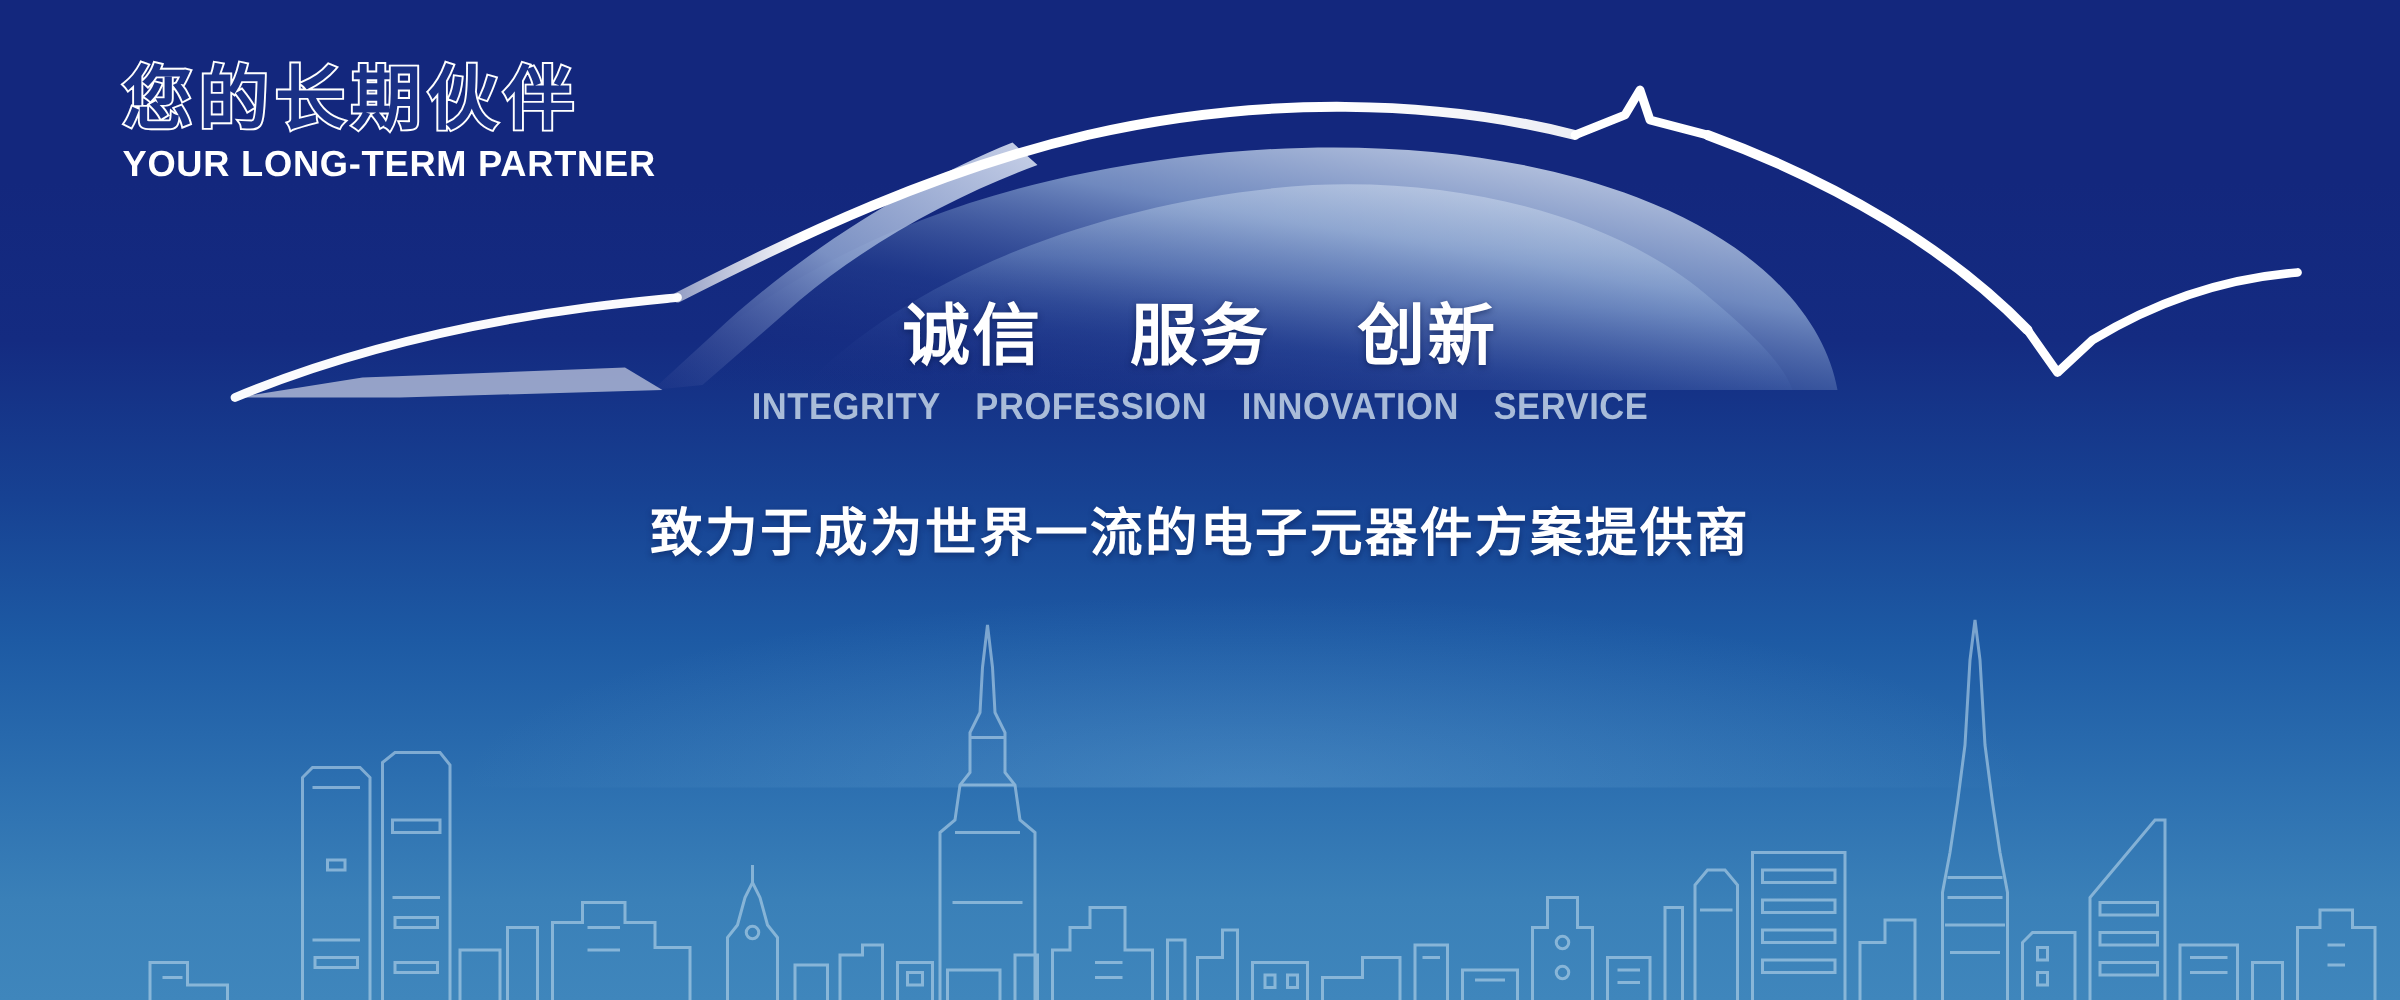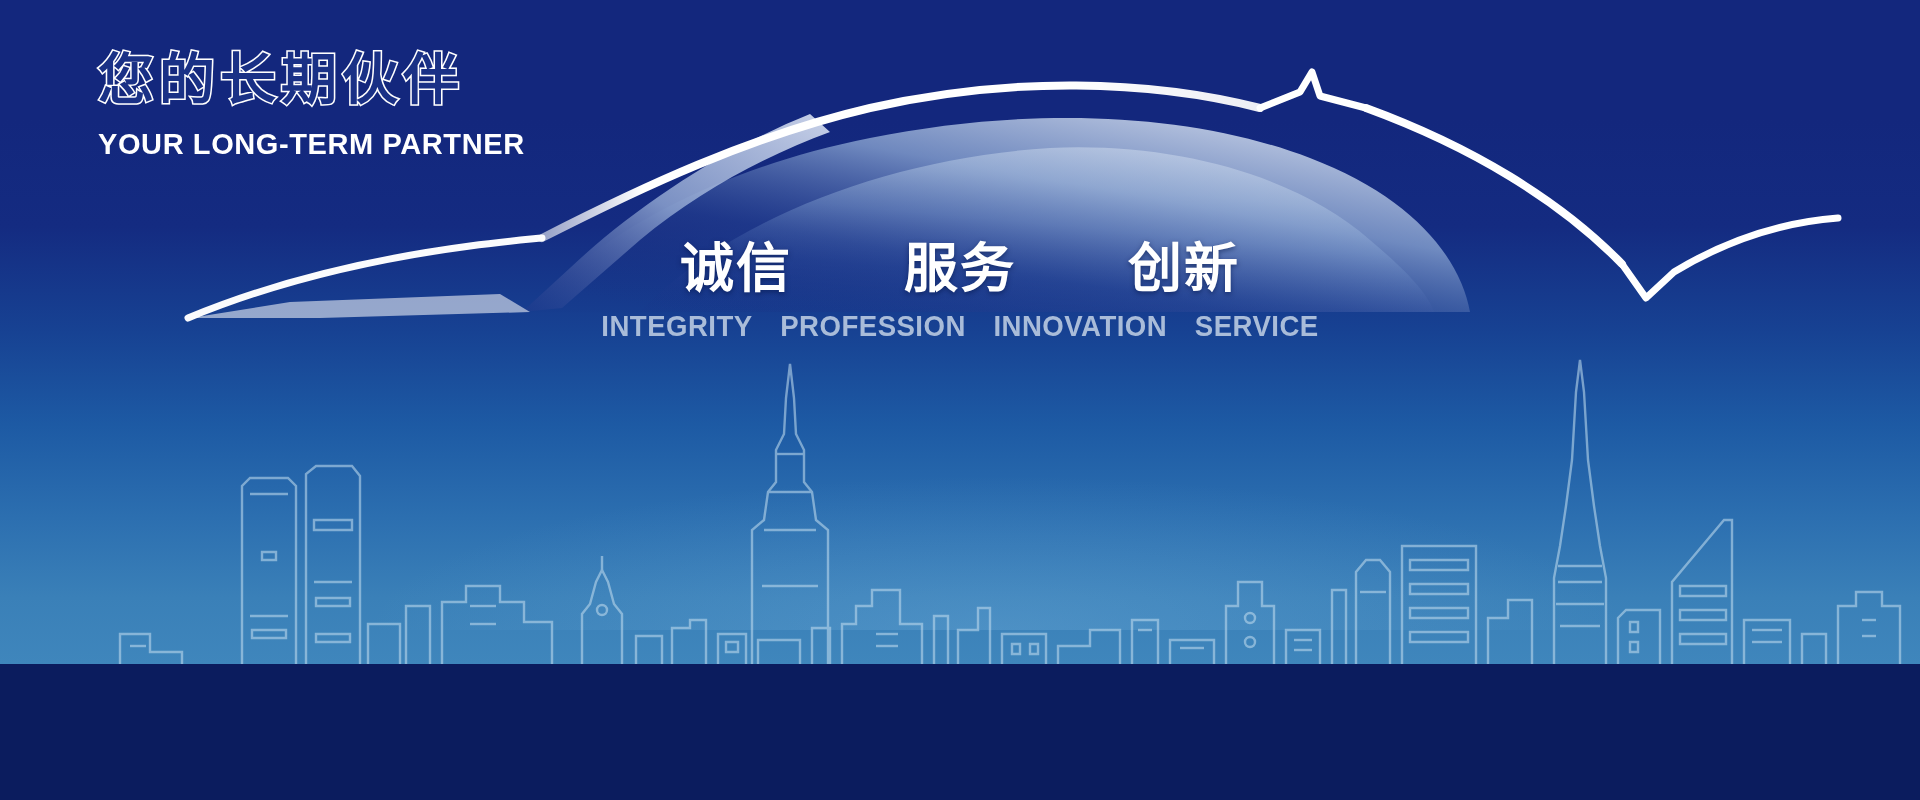--- a/index.html
+++ b/index.html
@@ -2,21 +2,21 @@
 <html lang="zh-CN"><head>
 <meta charset="utf-8">
 <title>Corporate Banner</title>
 <style>
   html,body{margin:0;padding:0;background:#0b1c5e;}
   *{box-sizing:border-box;}
 
   .banner{
     position:relative;
     width:1920px;
-    height:664px;
+    height:800px;
     overflow:hidden;
     font-family:"Liberation Sans","DejaVu Sans",sans-serif;
     background:linear-gradient(180deg,
         #13277d 0%,
         #13277d 18%,
         #142b81 34%,
         #174293 50%,
         #1d5aa4 64%,
         #2c6fb0 78%,
         #3a80b8 90%,
@@ -54,39 +54,39 @@
     letter-spacing:5px;
     line-height:1;
     color:#1a3186;
     -webkit-text-stroke:3px #ffffff;
     paint-order:stroke fill;
     text-shadow:0 0 2px rgba(255,255,255,.55);
     white-space:nowrap;
     font-family:"DejaVu Sans","Liberation Sans",sans-serif;
   }
   .headline-en{
-    margin-top:20px;
+    margin-top:8px;
     font-size:29px;
     font-weight:700;
     letter-spacing:.6px;
     color:#ffffff;
     white-space:nowrap;
     font-family:"Liberation Sans","DejaVu Sans",sans-serif;
   }
 
   
   .slogan{
     position:absolute; left:0; right:0; top:240px; z-index:6;
     text-align:center;
   }
   .slogan-cn{
     display:flex;
     justify-content:center;
     align-items:baseline;
-    gap:112px;
+    gap:70px;
     font-size:54px;
     font-weight:700;
     color:#ffffff;
     line-height:1.06;
     letter-spacing:2px;
     text-shadow:0 2px 5px rgba(4,20,70,.55);
     font-family:"DejaVu Sans","Liberation Sans",sans-serif;
   }
   .slogan-cn span{white-space:nowrap;}
   .slogan-en{
@@ -308,14 +308,15 @@
       <span>创新</span>
     </div>
     <div class="slogan-en">
       <span>INTEGRITY</span>
       <span>PROFESSION</span>
       <span>INNOVATION</span>
       <span>SERVICE</span>
     </div>
   </div>
 
+  <div class="tagline">致力于成为世界一流的电子元器件方案提供商</div>
 
 </div>
 
 </body></html>

